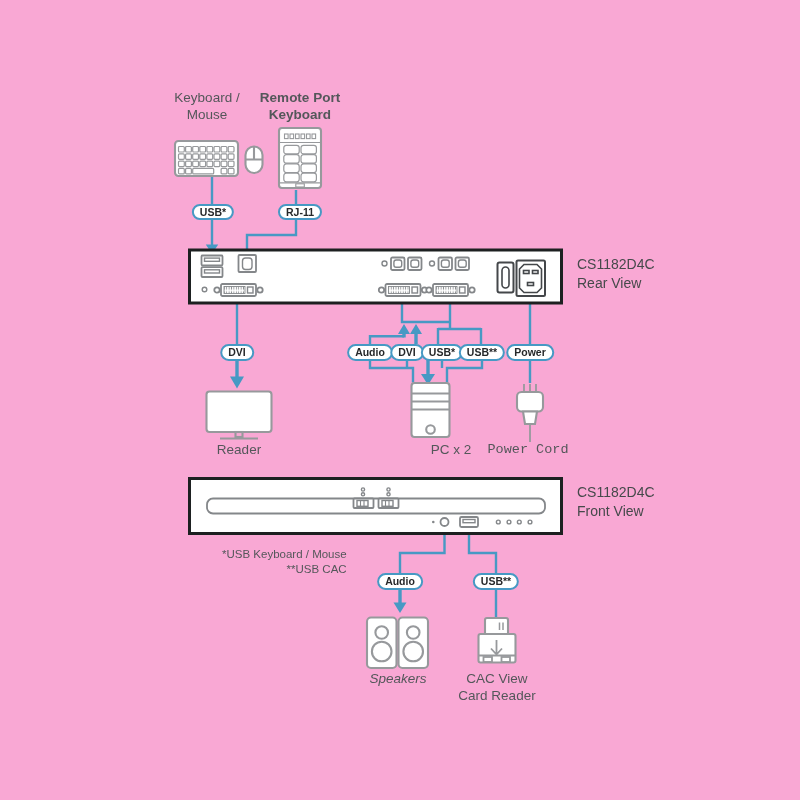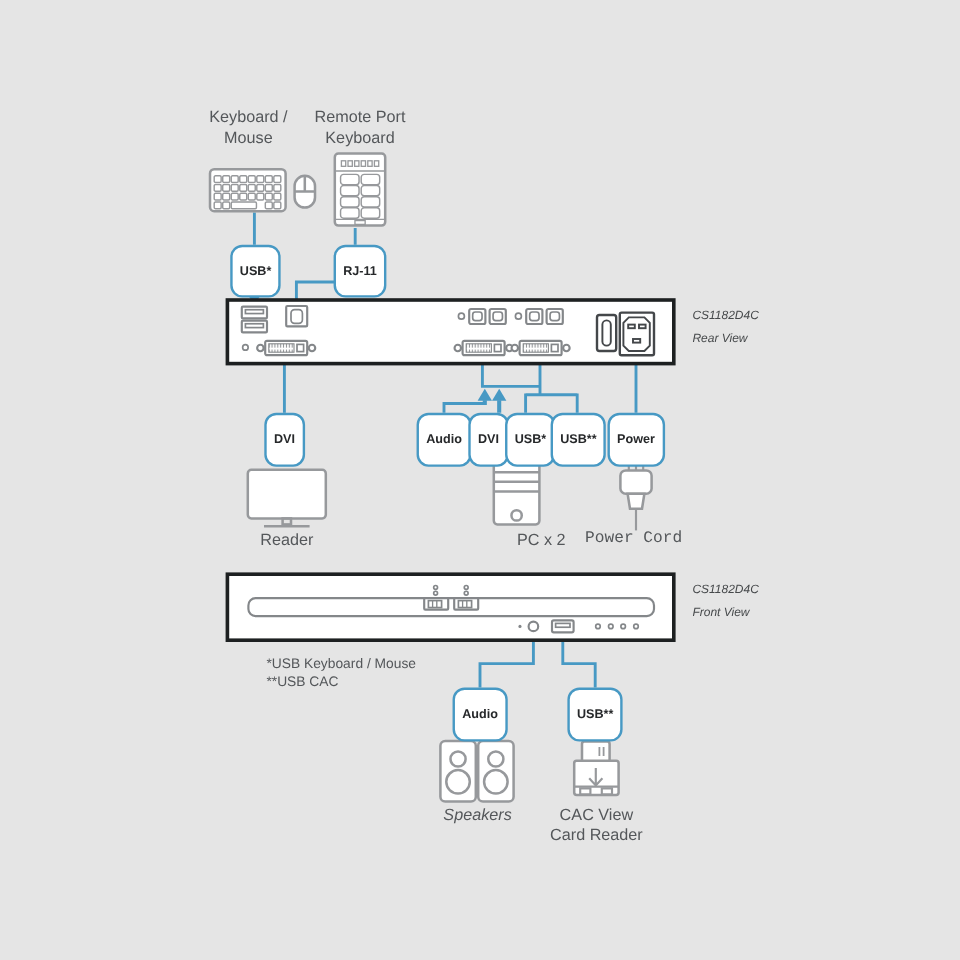--- a/index.html
+++ b/index.html
@@ -1,16 +1,16 @@
 <!DOCTYPE html>
 <html><head>
 <meta charset="utf-8">
 <style>
   html,body{margin:0;padding:0;background:#ffffff;}
-  .canvas{position:relative;width:800px;height:800px;background:#e5e5e5;overflow:hidden;
+  .canvas{position:relative;width:800px;height:800px;background:#f9a8d4;overflow:hidden;
           font-family:"Liberation Sans", sans-serif;}
   svg{position:absolute;left:0;top:0;}
 
   
   .wire{stroke:#4799c4;stroke-width:2.4;fill:none;}
   .wire-thick{stroke:#4799c4;stroke-width:3.4;fill:none;}
   .ahead{fill:#4799c4;stroke:none;}
 
   
   .panel{fill:#ffffff;stroke:#1d2021;stroke-width:3;}
@@ -20,25 +20,25 @@
   .kkey{fill:#ffffff;stroke:#97999c;stroke-width:1.2;}
   .kkey2{fill:#ffffff;stroke:#97999c;stroke-width:1.1;}
   .port{fill:#ffffff;stroke:#84878a;stroke-width:1.8;}
   .port2{fill:none;stroke:#84878a;stroke-width:1.4;}
   .hard{fill:#ffffff;stroke:#44474a;stroke-width:2;}
   .hard2{fill:none;stroke:#44474a;stroke-width:1.6;}
 
   
   .lbl{position:absolute;color:#54575a;font-size:13.5px;line-height:17px;text-align:center;
        transform:translateX(-50%);white-space:nowrap;}
-  .title{position:absolute;color:#46494b;font-size:10px;line-height:18.5px;text-align:left;white-space:nowrap;font-style:italic;}
-  .fnote{position:absolute;color:#54575a;font-size:11.5px;line-height:15px;text-align:left;white-space:nowrap;}
+  .title{position:absolute;color:#46494b;font-size:14px;line-height:18.5px;text-align:left;white-space:nowrap;}
+  .fnote{position:absolute;color:#54575a;font-size:11.5px;line-height:15px;text-align:right;white-space:nowrap;}
   .pill{position:absolute;transform:translateX(-50%);background:#ffffff;border:2px solid #4799c4;
         border-radius:10px;color:#26282a;font-size:10.5px;font-weight:bold;line-height:10.5px;
-        padding:15px 6px;white-space:nowrap;z-index:5;}
+        padding:1px 6px;white-space:nowrap;z-index:5;}
 </style>
 </head>
 <body>
 
 <div class="canvas">
 
 <svg width="800" height="800" viewBox="0 0 800 800">
   <defs>
     <pattern id="pins" width="2.4" height="7" patternUnits="userSpaceOnUse">
       <path d="M1.2,0.8 V6.2" stroke="#8e9194" stroke-width="0.9"></path>
@@ -254,21 +254,21 @@
     <path class="devln-th" d="M478.5,655.5 H515.5"></path>
     <rect x="483.5" y="657" width="8.5" height="5" class="devln-th"></rect>
     <rect x="501.5" y="657" width="8.5" height="5" class="devln-th"></rect>
   </g>
 </svg>
 
   <div class="lbl" style="left:207px;top:89px;">
     <div>Keyboard /</div>
     <div>Mouse</div>
   </div>
-  <div class="lbl" style="left:300px;top:89px;">
+  <div class="lbl" style="left:300px;top:89px;font-weight:bold;">
     <div>Remote Port</div>
     <div>Keyboard</div>
   </div>
 
   <div class="pill" style="left:213px;top:203.5px;">USB*</div>
   <div class="pill" style="left:300px;top:203.5px;">RJ-11</div>
 
   <div class="title" style="left:577px;top:255px;">
     <div>CS1182D4C</div>
     <div>Rear View</div>

